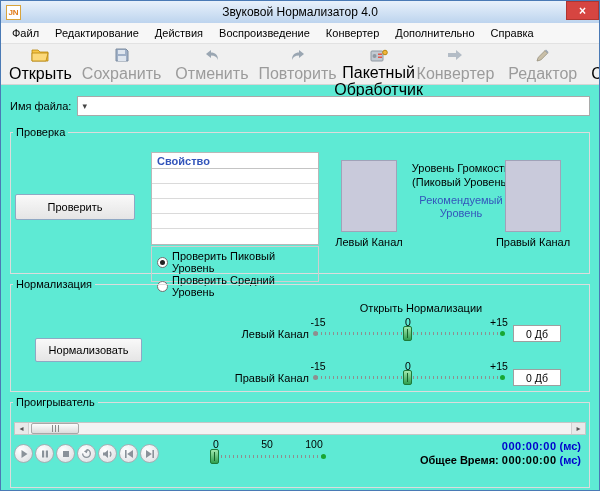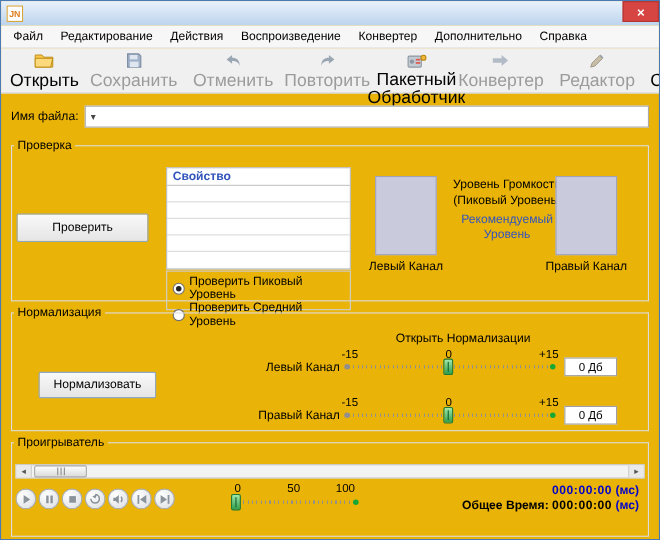--- a/index.html
+++ b/index.html
@@ -1,20 +1,20 @@
 <!DOCTYPE html>
 <html><head>
 <meta charset="utf-8">
 <style>
   * { box-sizing: border-box; margin: 0; padding: 0; }
   html,body { background:#fff; }
   body { font-family:"Liberation Sans", sans-serif; font-size:11px; color:#000; }
 
   .window { position:relative; width:600px; height:491px; border:1px solid #4a7ab5;
-            background:#eab308; overflow:hidden; }
+            background:#5eead4; overflow:hidden; }
 
   
   .titlebar { position:relative; height:22px;
               background:linear-gradient(#e8f1fb,#bdd4ee); display:flex; align-items:center; }
   .app-icon { width:15px; height:15px; margin-left:5px; background:#fff; border:1px solid #d8a43c;
               color:#e07b1a; font-weight:bold; font-size:8px; display:flex; align-items:center;
               justify-content:center; }
   .win-title { position:absolute; left:0; right:0; text-align:center; font-size:12px; }
   .close-btn { position:absolute; top:0; right:0; width:33px; height:19px; background:#d64541;
                color:#fff; display:flex; align-items:center; justify-content:center;
@@ -120,20 +120,21 @@
   .time2 .unit { color:#0000cc; }
   .time1 .t, .time2 .t { letter-spacing:0.5px; }
 </style>
 </head>
 <body>
 
 <div class="window">
 
   <div class="titlebar">
     <div class="app-icon">JN</div>
+    <div class="win-title">Звуковой Нормализатор 4.0</div>
     <div class="close-btn">×</div>
   </div>
 
   <div class="menubar">
     <span class="menu-item">Файл</span>
     <span class="menu-item">Редактирование</span>
     <span class="menu-item">Действия</span>
     <span class="menu-item">Воспроизведение</span>
     <span class="menu-item">Конвертер</span>
     <span class="menu-item">Дополнительно</span>

